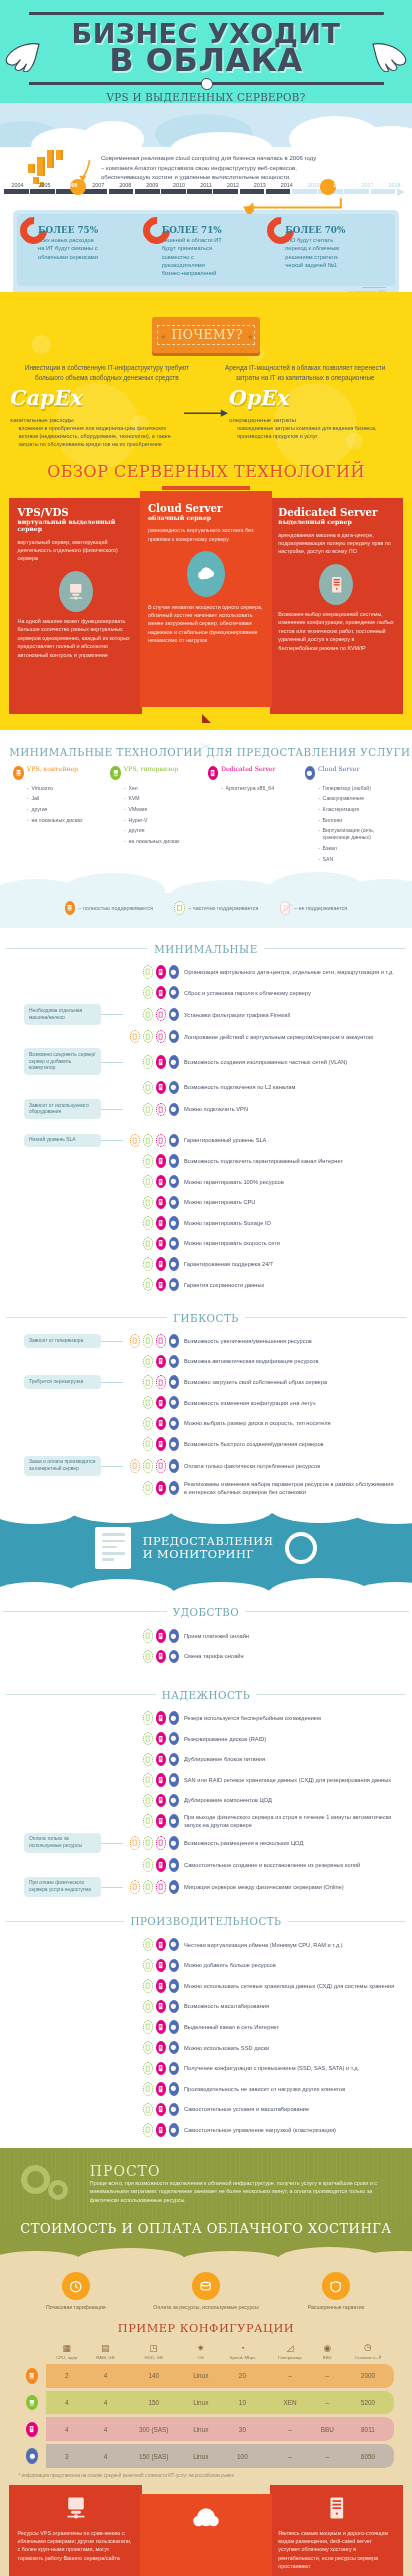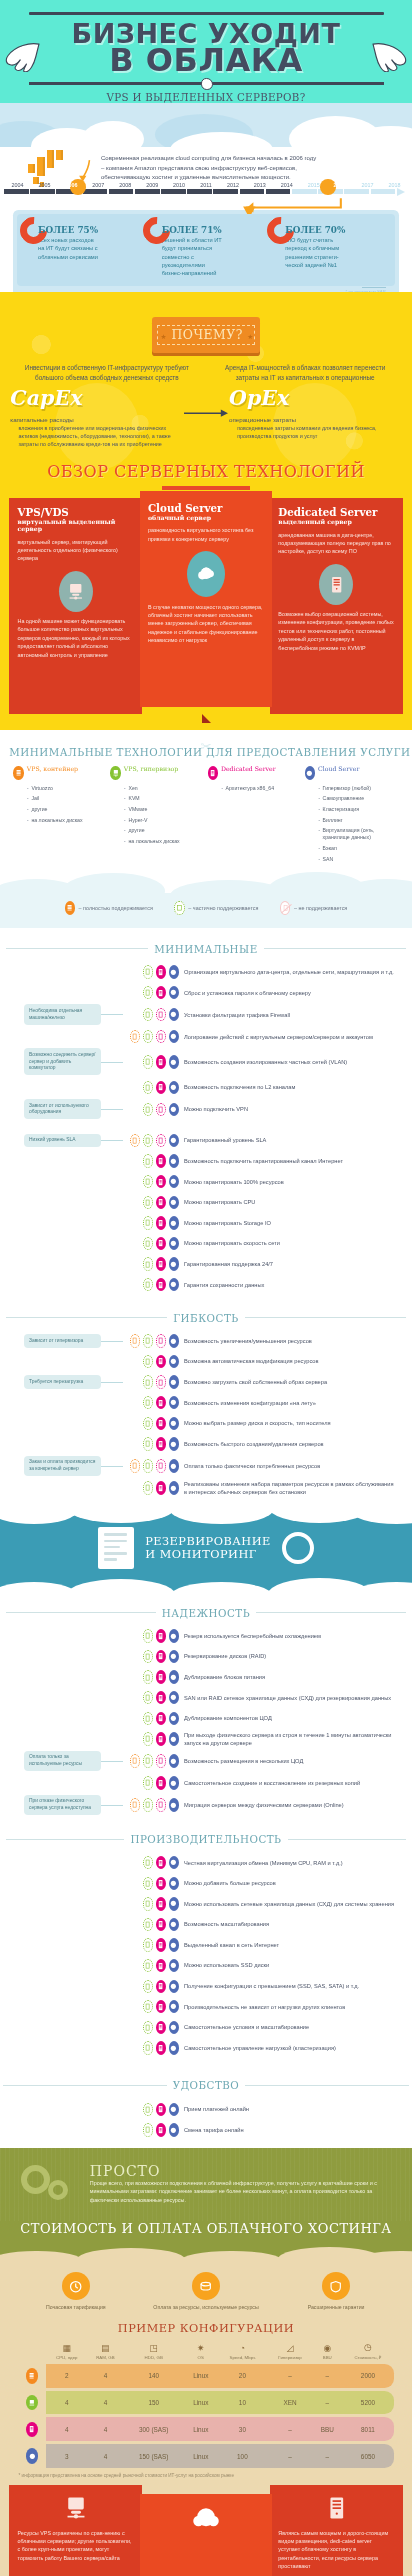--- a/index.html
+++ b/index.html
@@ -1182,524 +1182,33 @@
     </div>
     <div class="bb-inner">
       <div class="bb-doc">
         <i style="top:6.2px;width:23px"></i>
           <i style="top:12.4px;width:23px"></i>
         <i style="top:18.5px;width:15.5px"></i>
           <i style="top:25px;width:23px"></i>
           <i style="top:31px;width:12.4px"></i>
       </div>
       <div class="bb-title">
-        <div>РЕЗЕРВИРОВАНИЕ</div>
+        <div>ПРЕДОСТАВЛЕНИЯ</div>
         <div>И МОНИТОРИНГ</div>
       </div>
       <div class="bb-gear"></div>
     </div>
     <div class="bb-bot">
       <i style="left:-10.3px;top:7.2px;width:88px;height:28px"></i>
       <i style="left:67px;top:4.1px;width:108px;height:31px"></i>
       <i style="left:170px;top:7.2px;width:103px;height:28px"></i>
       <i style="left:268px;top:3.1px;width:103px;height:32px"></i>
       <i style="left:350px;top:7.2px;width:93px;height:28px"></i>
     </div>
   </div>
-
-  <div class="cmp" id="cmp-host2">
-      <div>
-        <div class="cmp-sec-title">
-          <div class="sec-head">
-            <div class="line"></div>
-            <div class="t">НАДЕЖНОСТЬ</div>
-            <div class="line"></div>
-          </div>
-        </div>
-        <div class="rows">
-          <div class="row">
-            <div class="note-col"></div>
-            <div class="icons-col">
-              <span class="pill g-part">
-                <svg width="5.2" height="7.2" viewBox="0 0 10 14">
-                  <rect x="2" y="2" width="6" height="10" fill="none" stroke="#86c332" stroke-width="1.1"></rect>
-                </svg>
-              </span>
-              <span class="pill pink">
-                <svg width="5.2" height="8.2" viewBox="0 0 10 16">
-                  <rect x="1.5" y="2" width="7" height="12" fill="#fff"></rect>
-                  <rect x="3" y="4" width="4" height="1.2" fill="#e5007e"></rect>
-                  <rect x="3" y="6.5" width="4" height="1.2" fill="#e5007e"></rect>
-                  <rect x="3" y="9" width="4" height="1.2" fill="#e5007e"></rect>
-                </svg>
-              </span>
-              <span class="pill blue">
-                <svg width="6.7" height="6.7" viewBox="0 0 13 13">
-                  <circle cx="6.5" cy="6.5" r="5" fill="#fff"></circle>
-                </svg>
-              </span>
-            </div>
-            <div class="txt">Резерв используется бесперебойным охлаждением</div>
-          </div>
-          <div class="row">
-            <div class="note-col"></div>
-            <div class="icons-col">
-              <span class="pill g-part">
-                <svg width="5.2" height="7.2" viewBox="0 0 10 14">
-                  <rect x="2" y="2" width="6" height="10" fill="none" stroke="#86c332" stroke-width="1.1"></rect>
-                </svg>
-              </span>
-              <span class="pill pink">
-                <svg width="5.2" height="8.2" viewBox="0 0 10 16">
-                  <rect x="1.5" y="2" width="7" height="12" fill="#fff"></rect>
-                  <rect x="3" y="4" width="4" height="1.2" fill="#e5007e"></rect>
-                  <rect x="3" y="6.5" width="4" height="1.2" fill="#e5007e"></rect>
-                  <rect x="3" y="9" width="4" height="1.2" fill="#e5007e"></rect>
-                </svg>
-              </span>
-              <span class="pill blue">
-                <svg width="6.7" height="6.7" viewBox="0 0 13 13">
-                  <circle cx="6.5" cy="6.5" r="5" fill="#fff"></circle>
-                </svg>
-              </span>
-            </div>
-            <div class="txt">Резервирование дисков (RAID)</div>
-          </div>
-          <div class="row">
-            <div class="note-col"></div>
-            <div class="icons-col">
-              <span class="pill g-part">
-                <svg width="5.2" height="7.2" viewBox="0 0 10 14">
-                  <rect x="2" y="2" width="6" height="10" fill="none" stroke="#86c332" stroke-width="1.1"></rect>
-                </svg>
-              </span>
-              <span class="pill pink">
-                <svg width="5.2" height="8.2" viewBox="0 0 10 16">
-                  <rect x="1.5" y="2" width="7" height="12" fill="#fff"></rect>
-                  <rect x="3" y="4" width="4" height="1.2" fill="#e5007e"></rect>
-                  <rect x="3" y="6.5" width="4" height="1.2" fill="#e5007e"></rect>
-                  <rect x="3" y="9" width="4" height="1.2" fill="#e5007e"></rect>
-                </svg>
-              </span>
-              <span class="pill blue">
-                <svg width="6.7" height="6.7" viewBox="0 0 13 13">
-                  <circle cx="6.5" cy="6.5" r="5" fill="#fff"></circle>
-                </svg>
-              </span>
-            </div>
-            <div class="txt">Дублирование блоков питания</div>
-          </div>
-          <div class="row">
-            <div class="note-col"></div>
-            <div class="icons-col">
-              <span class="pill g-part">
-                <svg width="5.2" height="7.2" viewBox="0 0 10 14">
-                  <rect x="2" y="2" width="6" height="10" fill="none" stroke="#86c332" stroke-width="1.1"></rect>
-                </svg>
-              </span>
-              <span class="pill pink">
-                <svg width="5.2" height="8.2" viewBox="0 0 10 16">
-                  <rect x="1.5" y="2" width="7" height="12" fill="#fff"></rect>
-                  <rect x="3" y="4" width="4" height="1.2" fill="#e5007e"></rect>
-                  <rect x="3" y="6.5" width="4" height="1.2" fill="#e5007e"></rect>
-                  <rect x="3" y="9" width="4" height="1.2" fill="#e5007e"></rect>
-                </svg>
-              </span>
-              <span class="pill blue">
-                <svg width="6.7" height="6.7" viewBox="0 0 13 13">
-                  <circle cx="6.5" cy="6.5" r="5" fill="#fff"></circle>
-                </svg>
-              </span>
-            </div>
-            <div class="txt">SAN или RAID сетевое хранилище данных (СХД) для резервирования данных</div>
-          </div>
-          <div class="row">
-            <div class="note-col"></div>
-            <div class="icons-col">
-              <span class="pill g-part">
-                <svg width="5.2" height="7.2" viewBox="0 0 10 14">
-                  <rect x="2" y="2" width="6" height="10" fill="none" stroke="#86c332" stroke-width="1.1"></rect>
-                </svg>
-              </span>
-              <span class="pill pink">
-                <svg width="5.2" height="8.2" viewBox="0 0 10 16">
-                  <rect x="1.5" y="2" width="7" height="12" fill="#fff"></rect>
-                  <rect x="3" y="4" width="4" height="1.2" fill="#e5007e"></rect>
-                  <rect x="3" y="6.5" width="4" height="1.2" fill="#e5007e"></rect>
-                  <rect x="3" y="9" width="4" height="1.2" fill="#e5007e"></rect>
-                </svg>
-              </span>
-              <span class="pill blue">
-                <svg width="6.7" height="6.7" viewBox="0 0 13 13">
-                  <circle cx="6.5" cy="6.5" r="5" fill="#fff"></circle>
-                </svg>
-              </span>
-            </div>
-            <div class="txt">Дублирование компонентов ЦОД</div>
-          </div>
-          <div class="row">
-            <div class="note-col"></div>
-            <div class="icons-col">
-              <span class="pill g-part">
-                <svg width="5.2" height="7.2" viewBox="0 0 10 14">
-                  <rect x="2" y="2" width="6" height="10" fill="none" stroke="#86c332" stroke-width="1.1"></rect>
-                </svg>
-              </span>
-              <span class="pill pink">
-                <svg width="5.2" height="8.2" viewBox="0 0 10 16">
-                  <rect x="1.5" y="2" width="7" height="12" fill="#fff"></rect>
-                  <rect x="3" y="4" width="4" height="1.2" fill="#e5007e"></rect>
-                  <rect x="3" y="6.5" width="4" height="1.2" fill="#e5007e"></rect>
-                  <rect x="3" y="9" width="4" height="1.2" fill="#e5007e"></rect>
-                </svg>
-              </span>
-              <span class="pill blue">
-                <svg width="6.7" height="6.7" viewBox="0 0 13 13">
-                  <circle cx="6.5" cy="6.5" r="5" fill="#fff"></circle>
-                </svg>
-              </span>
-            </div>
-            <div class="txt">При выходе физического сервера из строя в течение 1 минуты автоматически запуск на другом сервере</div>
-          </div>
-          <div class="row">
-            <div class="note-col">
-              <div class="note">Оплата только за используемые ресурсы</div>
-              <div class="note-link"></div>
-            </div>
-            <div class="icons-col">
-              <span class="pill o-part">
-                <svg width="5.2" height="7.2" viewBox="0 0 10 14">
-                  <rect x="2" y="2" width="6" height="10" fill="none" stroke="#f58a1f" stroke-width="1.1"></rect>
-                </svg>
-              </span>
-              <span class="pill g-part">
-                <svg width="5.2" height="7.2" viewBox="0 0 10 14">
-                  <rect x="2" y="2" width="6" height="10" fill="none" stroke="#86c332" stroke-width="1.1"></rect>
-                </svg>
-              </span>
-              <span class="pill p-part">
-                <svg width="5.2" height="7.2" viewBox="0 0 10 14">
-                  <rect x="2" y="2" width="6" height="10" fill="none" stroke="#e5007e" stroke-width="1.1"></rect>
-                </svg>
-              </span>
-              <span class="pill blue">
-                <svg width="6.7" height="6.7" viewBox="0 0 13 13">
-                  <circle cx="6.5" cy="6.5" r="5" fill="#fff"></circle>
-                </svg>
-              </span>
-            </div>
-            <div class="txt">Возможность размещения в нескольких ЦОД</div>
-          </div>
-          <div class="row">
-            <div class="note-col"></div>
-            <div class="icons-col">
-              <span class="pill g-part">
-                <svg width="5.2" height="7.2" viewBox="0 0 10 14">
-                  <rect x="2" y="2" width="6" height="10" fill="none" stroke="#86c332" stroke-width="1.1"></rect>
-                </svg>
-              </span>
-              <span class="pill pink">
-                <svg width="5.2" height="8.2" viewBox="0 0 10 16">
-                  <rect x="1.5" y="2" width="7" height="12" fill="#fff"></rect>
-                  <rect x="3" y="4" width="4" height="1.2" fill="#e5007e"></rect>
-                  <rect x="3" y="6.5" width="4" height="1.2" fill="#e5007e"></rect>
-                  <rect x="3" y="9" width="4" height="1.2" fill="#e5007e"></rect>
-                </svg>
-              </span>
-              <span class="pill blue">
-                <svg width="6.7" height="6.7" viewBox="0 0 13 13">
-                  <circle cx="6.5" cy="6.5" r="5" fill="#fff"></circle>
-                </svg>
-              </span>
-            </div>
-            <div class="txt">Самостоятельное создание и восстановление из резервных копий</div>
-          </div>
-          <div class="row">
-            <div class="note-col">
-              <div class="note">При отказе физического сервера услуга недоступна</div>
-              <div class="note-link"></div>
-            </div>
-            <div class="icons-col">
-              <span class="pill o-part">
-                <svg width="5.2" height="7.2" viewBox="0 0 10 14">
-                  <rect x="2" y="2" width="6" height="10" fill="none" stroke="#f58a1f" stroke-width="1.1"></rect>
-                </svg>
-              </span>
-              <span class="pill g-part">
-                <svg width="5.2" height="7.2" viewBox="0 0 10 14">
-                  <rect x="2" y="2" width="6" height="10" fill="none" stroke="#86c332" stroke-width="1.1"></rect>
-                </svg>
-              </span>
-              <span class="pill p-part">
-                <svg width="5.2" height="7.2" viewBox="0 0 10 14">
-                  <rect x="2" y="2" width="6" height="10" fill="none" stroke="#e5007e" stroke-width="1.1"></rect>
-                </svg>
-              </span>
-              <span class="pill blue">
-                <svg width="6.7" height="6.7" viewBox="0 0 13 13">
-                  <circle cx="6.5" cy="6.5" r="5" fill="#fff"></circle>
-                </svg>
-              </span>
-            </div>
-            <div class="txt">Миграция серверов между физическими серверами (Online)</div>
-          </div>
-        </div>
-      </div>
-      <div>
-        <div class="cmp-sec-title">
-          <div class="sec-head">
-            <div class="line"></div>
-            <div class="t">ПРОИЗВОДИТЕЛЬНОСТЬ</div>
-            <div class="line"></div>
-          </div>
-        </div>
-        <div class="rows">
-          <div class="row">
-            <div class="note-col"></div>
-            <div class="icons-col">
-              <span class="pill g-part">
-                <svg width="5.2" height="7.2" viewBox="0 0 10 14">
-                  <rect x="2" y="2" width="6" height="10" fill="none" stroke="#86c332" stroke-width="1.1"></rect>
-                </svg>
-              </span>
-              <span class="pill pink">
-                <svg width="5.2" height="8.2" viewBox="0 0 10 16">
-                  <rect x="1.5" y="2" width="7" height="12" fill="#fff"></rect>
-                  <rect x="3" y="4" width="4" height="1.2" fill="#e5007e"></rect>
-                  <rect x="3" y="6.5" width="4" height="1.2" fill="#e5007e"></rect>
-                  <rect x="3" y="9" width="4" height="1.2" fill="#e5007e"></rect>
-                </svg>
-              </span>
-              <span class="pill blue">
-                <svg width="6.7" height="6.7" viewBox="0 0 13 13">
-                  <circle cx="6.5" cy="6.5" r="5" fill="#fff"></circle>
-                </svg>
-              </span>
-            </div>
-            <div class="txt">Честная виртуализация обмена (Минимум CPU, RAM и т.д.)</div>
-          </div>
-          <div class="row">
-            <div class="note-col"></div>
-            <div class="icons-col">
-              <span class="pill g-part">
-                <svg width="5.2" height="7.2" viewBox="0 0 10 14">
-                  <rect x="2" y="2" width="6" height="10" fill="none" stroke="#86c332" stroke-width="1.1"></rect>
-                </svg>
-              </span>
-              <span class="pill pink">
-                <svg width="5.2" height="8.2" viewBox="0 0 10 16">
-                  <rect x="1.5" y="2" width="7" height="12" fill="#fff"></rect>
-                  <rect x="3" y="4" width="4" height="1.2" fill="#e5007e"></rect>
-                  <rect x="3" y="6.5" width="4" height="1.2" fill="#e5007e"></rect>
-                  <rect x="3" y="9" width="4" height="1.2" fill="#e5007e"></rect>
-                </svg>
-              </span>
-              <span class="pill blue">
-                <svg width="6.7" height="6.7" viewBox="0 0 13 13">
-                  <circle cx="6.5" cy="6.5" r="5" fill="#fff"></circle>
-                </svg>
-              </span>
-            </div>
-            <div class="txt">Можно добавить больше ресурсов</div>
-          </div>
-          <div class="row">
-            <div class="note-col"></div>
-            <div class="icons-col">
-              <span class="pill g-part">
-                <svg width="5.2" height="7.2" viewBox="0 0 10 14">
-                  <rect x="2" y="2" width="6" height="10" fill="none" stroke="#86c332" stroke-width="1.1"></rect>
-                </svg>
-              </span>
-              <span class="pill pink">
-                <svg width="5.2" height="8.2" viewBox="0 0 10 16">
-                  <rect x="1.5" y="2" width="7" height="12" fill="#fff"></rect>
-                  <rect x="3" y="4" width="4" height="1.2" fill="#e5007e"></rect>
-                  <rect x="3" y="6.5" width="4" height="1.2" fill="#e5007e"></rect>
-                  <rect x="3" y="9" width="4" height="1.2" fill="#e5007e"></rect>
-                </svg>
-              </span>
-              <span class="pill blue">
-                <svg width="6.7" height="6.7" viewBox="0 0 13 13">
-                  <circle cx="6.5" cy="6.5" r="5" fill="#fff"></circle>
-                </svg>
-              </span>
-            </div>
-            <div class="txt">Можно использовать сетевые хранилища данных (СХД) для системы хранения</div>
-          </div>
-          <div class="row">
-            <div class="note-col"></div>
-            <div class="icons-col">
-              <span class="pill g-part">
-                <svg width="5.2" height="7.2" viewBox="0 0 10 14">
-                  <rect x="2" y="2" width="6" height="10" fill="none" stroke="#86c332" stroke-width="1.1"></rect>
-                </svg>
-              </span>
-              <span class="pill pink">
-                <svg width="5.2" height="8.2" viewBox="0 0 10 16">
-                  <rect x="1.5" y="2" width="7" height="12" fill="#fff"></rect>
-                  <rect x="3" y="4" width="4" height="1.2" fill="#e5007e"></rect>
-                  <rect x="3" y="6.5" width="4" height="1.2" fill="#e5007e"></rect>
-                  <rect x="3" y="9" width="4" height="1.2" fill="#e5007e"></rect>
-                </svg>
-              </span>
-              <span class="pill blue">
-                <svg width="6.7" height="6.7" viewBox="0 0 13 13">
-                  <circle cx="6.5" cy="6.5" r="5" fill="#fff"></circle>
-                </svg>
-              </span>
-            </div>
-            <div class="txt">Возможность масштабирования</div>
-          </div>
-          <div class="row">
-            <div class="note-col"></div>
-            <div class="icons-col">
-              <span class="pill g-part">
-                <svg width="5.2" height="7.2" viewBox="0 0 10 14">
-                  <rect x="2" y="2" width="6" height="10" fill="none" stroke="#86c332" stroke-width="1.1"></rect>
-                </svg>
-              </span>
-              <span class="pill pink">
-                <svg width="5.2" height="8.2" viewBox="0 0 10 16">
-                  <rect x="1.5" y="2" width="7" height="12" fill="#fff"></rect>
-                  <rect x="3" y="4" width="4" height="1.2" fill="#e5007e"></rect>
-                  <rect x="3" y="6.5" width="4" height="1.2" fill="#e5007e"></rect>
-                  <rect x="3" y="9" width="4" height="1.2" fill="#e5007e"></rect>
-                </svg>
-              </span>
-              <span class="pill blue">
-                <svg width="6.7" height="6.7" viewBox="0 0 13 13">
-                  <circle cx="6.5" cy="6.5" r="5" fill="#fff"></circle>
-                </svg>
-              </span>
-            </div>
-            <div class="txt">Выделенный канал в сеть Интернет</div>
-          </div>
-          <div class="row">
-            <div class="note-col"></div>
-            <div class="icons-col">
-              <span class="pill g-part">
-                <svg width="5.2" height="7.2" viewBox="0 0 10 14">
-                  <rect x="2" y="2" width="6" height="10" fill="none" stroke="#86c332" stroke-width="1.1"></rect>
-                </svg>
-              </span>
-              <span class="pill pink">
-                <svg width="5.2" height="8.2" viewBox="0 0 10 16">
-                  <rect x="1.5" y="2" width="7" height="12" fill="#fff"></rect>
-                  <rect x="3" y="4" width="4" height="1.2" fill="#e5007e"></rect>
-                  <rect x="3" y="6.5" width="4" height="1.2" fill="#e5007e"></rect>
-                  <rect x="3" y="9" width="4" height="1.2" fill="#e5007e"></rect>
-                </svg>
-              </span>
-              <span class="pill blue">
-                <svg width="6.7" height="6.7" viewBox="0 0 13 13">
-                  <circle cx="6.5" cy="6.5" r="5" fill="#fff"></circle>
-                </svg>
-              </span>
-            </div>
-            <div class="txt">Можно использовать SSD диски</div>
-          </div>
-          <div class="row">
-            <div class="note-col"></div>
-            <div class="icons-col">
-              <span class="pill g-part">
-                <svg width="5.2" height="7.2" viewBox="0 0 10 14">
-                  <rect x="2" y="2" width="6" height="10" fill="none" stroke="#86c332" stroke-width="1.1"></rect>
-                </svg>
-              </span>
-              <span class="pill pink">
-                <svg width="5.2" height="8.2" viewBox="0 0 10 16">
-                  <rect x="1.5" y="2" width="7" height="12" fill="#fff"></rect>
-                  <rect x="3" y="4" width="4" height="1.2" fill="#e5007e"></rect>
-                  <rect x="3" y="6.5" width="4" height="1.2" fill="#e5007e"></rect>
-                  <rect x="3" y="9" width="4" height="1.2" fill="#e5007e"></rect>
-                </svg>
-              </span>
-              <span class="pill blue">
-                <svg width="6.7" height="6.7" viewBox="0 0 13 13">
-                  <circle cx="6.5" cy="6.5" r="5" fill="#fff"></circle>
-                </svg>
-              </span>
-            </div>
-            <div class="txt">Получение конфигурации с превышением (SSD, SAS, SATA) и т.д.</div>
-          </div>
-          <div class="row">
-            <div class="note-col"></div>
-            <div class="icons-col">
-              <span class="pill g-part">
-                <svg width="5.2" height="7.2" viewBox="0 0 10 14">
-                  <rect x="2" y="2" width="6" height="10" fill="none" stroke="#86c332" stroke-width="1.1"></rect>
-                </svg>
-              </span>
-              <span class="pill pink">
-                <svg width="5.2" height="8.2" viewBox="0 0 10 16">
-                  <rect x="1.5" y="2" width="7" height="12" fill="#fff"></rect>
-                  <rect x="3" y="4" width="4" height="1.2" fill="#e5007e"></rect>
-                  <rect x="3" y="6.5" width="4" height="1.2" fill="#e5007e"></rect>
-                  <rect x="3" y="9" width="4" height="1.2" fill="#e5007e"></rect>
-                </svg>
-              </span>
-              <span class="pill blue">
-                <svg width="6.7" height="6.7" viewBox="0 0 13 13">
-                  <circle cx="6.5" cy="6.5" r="5" fill="#fff"></circle>
-                </svg>
-              </span>
-            </div>
-            <div class="txt">Производительность не зависит от нагрузки других клиентов</div>
-          </div>
-          <div class="row">
-            <div class="note-col"></div>
-            <div class="icons-col">
-              <span class="pill g-part">
-                <svg width="5.2" height="7.2" viewBox="0 0 10 14">
-                  <rect x="2" y="2" width="6" height="10" fill="none" stroke="#86c332" stroke-width="1.1"></rect>
-                </svg>
-              </span>
-              <span class="pill pink">
-                <svg width="5.2" height="8.2" viewBox="0 0 10 16">
-                  <rect x="1.5" y="2" width="7" height="12" fill="#fff"></rect>
-                  <rect x="3" y="4" width="4" height="1.2" fill="#e5007e"></rect>
-                  <rect x="3" y="6.5" width="4" height="1.2" fill="#e5007e"></rect>
-                  <rect x="3" y="9" width="4" height="1.2" fill="#e5007e"></rect>
-                </svg>
-              </span>
-              <span class="pill blue">
-                <svg width="6.7" height="6.7" viewBox="0 0 13 13">
-                  <circle cx="6.5" cy="6.5" r="5" fill="#fff"></circle>
-                </svg>
-              </span>
-            </div>
-            <div class="txt">Самостоятельное условия и масштабирование</div>
-          </div>
-          <div class="row">
-            <div class="note-col"></div>
-            <div class="icons-col">
-              <span class="pill g-part">
-                <svg width="5.2" height="7.2" viewBox="0 0 10 14">
-                  <rect x="2" y="2" width="6" height="10" fill="none" stroke="#86c332" stroke-width="1.1"></rect>
-                </svg>
-              </span>
-              <span class="pill pink">
-                <svg width="5.2" height="8.2" viewBox="0 0 10 16">
-                  <rect x="1.5" y="2" width="7" height="12" fill="#fff"></rect>
-                  <rect x="3" y="4" width="4" height="1.2" fill="#e5007e"></rect>
-                  <rect x="3" y="6.5" width="4" height="1.2" fill="#e5007e"></rect>
-                  <rect x="3" y="9" width="4" height="1.2" fill="#e5007e"></rect>
-                </svg>
-              </span>
-              <span class="pill blue">
-                <svg width="6.7" height="6.7" viewBox="0 0 13 13">
-                  <circle cx="6.5" cy="6.5" r="5" fill="#fff"></circle>
-                </svg>
-              </span>
-            </div>
-            <div class="txt">Самостоятельное управление нагрузкой (кластеризация)</div>
-          </div>
-        </div>
-      </div>
-    </div>
 
   <div class="cmp">
     <div class="ud-title">
       <div class="sec-head">
         <div class="line"></div>
         <div class="t">УДОБСТВО</div>
         <div class="line"></div>
       </div>
     </div>
     <div class="rows" id="conv-rows">
@@ -1747,20 +1256,511 @@
               <svg width="6.7" height="6.7" viewBox="0 0 13 13">
                 <circle cx="6.5" cy="6.5" r="5" fill="#fff"></circle>
               </svg>
             </span>
           </div>
           <div class="txt">Смена тарифа онлайн</div>
         </div>
       </div>
   </div>
 
+  <div class="cmp" id="cmp-host2">
+      <div>
+        <div class="cmp-sec-title">
+          <div class="sec-head">
+            <div class="line"></div>
+            <div class="t">НАДЕЖНОСТЬ</div>
+            <div class="line"></div>
+          </div>
+        </div>
+        <div class="rows">
+          <div class="row">
+            <div class="note-col"></div>
+            <div class="icons-col">
+              <span class="pill g-part">
+                <svg width="5.2" height="7.2" viewBox="0 0 10 14">
+                  <rect x="2" y="2" width="6" height="10" fill="none" stroke="#86c332" stroke-width="1.1"></rect>
+                </svg>
+              </span>
+              <span class="pill pink">
+                <svg width="5.2" height="8.2" viewBox="0 0 10 16">
+                  <rect x="1.5" y="2" width="7" height="12" fill="#fff"></rect>
+                  <rect x="3" y="4" width="4" height="1.2" fill="#e5007e"></rect>
+                  <rect x="3" y="6.5" width="4" height="1.2" fill="#e5007e"></rect>
+                  <rect x="3" y="9" width="4" height="1.2" fill="#e5007e"></rect>
+                </svg>
+              </span>
+              <span class="pill blue">
+                <svg width="6.7" height="6.7" viewBox="0 0 13 13">
+                  <circle cx="6.5" cy="6.5" r="5" fill="#fff"></circle>
+                </svg>
+              </span>
+            </div>
+            <div class="txt">Резерв используется бесперебойным охлаждением</div>
+          </div>
+          <div class="row">
+            <div class="note-col"></div>
+            <div class="icons-col">
+              <span class="pill g-part">
+                <svg width="5.2" height="7.2" viewBox="0 0 10 14">
+                  <rect x="2" y="2" width="6" height="10" fill="none" stroke="#86c332" stroke-width="1.1"></rect>
+                </svg>
+              </span>
+              <span class="pill pink">
+                <svg width="5.2" height="8.2" viewBox="0 0 10 16">
+                  <rect x="1.5" y="2" width="7" height="12" fill="#fff"></rect>
+                  <rect x="3" y="4" width="4" height="1.2" fill="#e5007e"></rect>
+                  <rect x="3" y="6.5" width="4" height="1.2" fill="#e5007e"></rect>
+                  <rect x="3" y="9" width="4" height="1.2" fill="#e5007e"></rect>
+                </svg>
+              </span>
+              <span class="pill blue">
+                <svg width="6.7" height="6.7" viewBox="0 0 13 13">
+                  <circle cx="6.5" cy="6.5" r="5" fill="#fff"></circle>
+                </svg>
+              </span>
+            </div>
+            <div class="txt">Резервирование дисков (RAID)</div>
+          </div>
+          <div class="row">
+            <div class="note-col"></div>
+            <div class="icons-col">
+              <span class="pill g-part">
+                <svg width="5.2" height="7.2" viewBox="0 0 10 14">
+                  <rect x="2" y="2" width="6" height="10" fill="none" stroke="#86c332" stroke-width="1.1"></rect>
+                </svg>
+              </span>
+              <span class="pill pink">
+                <svg width="5.2" height="8.2" viewBox="0 0 10 16">
+                  <rect x="1.5" y="2" width="7" height="12" fill="#fff"></rect>
+                  <rect x="3" y="4" width="4" height="1.2" fill="#e5007e"></rect>
+                  <rect x="3" y="6.5" width="4" height="1.2" fill="#e5007e"></rect>
+                  <rect x="3" y="9" width="4" height="1.2" fill="#e5007e"></rect>
+                </svg>
+              </span>
+              <span class="pill blue">
+                <svg width="6.7" height="6.7" viewBox="0 0 13 13">
+                  <circle cx="6.5" cy="6.5" r="5" fill="#fff"></circle>
+                </svg>
+              </span>
+            </div>
+            <div class="txt">Дублирование блоков питания</div>
+          </div>
+          <div class="row">
+            <div class="note-col"></div>
+            <div class="icons-col">
+              <span class="pill g-part">
+                <svg width="5.2" height="7.2" viewBox="0 0 10 14">
+                  <rect x="2" y="2" width="6" height="10" fill="none" stroke="#86c332" stroke-width="1.1"></rect>
+                </svg>
+              </span>
+              <span class="pill pink">
+                <svg width="5.2" height="8.2" viewBox="0 0 10 16">
+                  <rect x="1.5" y="2" width="7" height="12" fill="#fff"></rect>
+                  <rect x="3" y="4" width="4" height="1.2" fill="#e5007e"></rect>
+                  <rect x="3" y="6.5" width="4" height="1.2" fill="#e5007e"></rect>
+                  <rect x="3" y="9" width="4" height="1.2" fill="#e5007e"></rect>
+                </svg>
+              </span>
+              <span class="pill blue">
+                <svg width="6.7" height="6.7" viewBox="0 0 13 13">
+                  <circle cx="6.5" cy="6.5" r="5" fill="#fff"></circle>
+                </svg>
+              </span>
+            </div>
+            <div class="txt">SAN или RAID сетевое хранилище данных (СХД) для резервирования данных</div>
+          </div>
+          <div class="row">
+            <div class="note-col"></div>
+            <div class="icons-col">
+              <span class="pill g-part">
+                <svg width="5.2" height="7.2" viewBox="0 0 10 14">
+                  <rect x="2" y="2" width="6" height="10" fill="none" stroke="#86c332" stroke-width="1.1"></rect>
+                </svg>
+              </span>
+              <span class="pill pink">
+                <svg width="5.2" height="8.2" viewBox="0 0 10 16">
+                  <rect x="1.5" y="2" width="7" height="12" fill="#fff"></rect>
+                  <rect x="3" y="4" width="4" height="1.2" fill="#e5007e"></rect>
+                  <rect x="3" y="6.5" width="4" height="1.2" fill="#e5007e"></rect>
+                  <rect x="3" y="9" width="4" height="1.2" fill="#e5007e"></rect>
+                </svg>
+              </span>
+              <span class="pill blue">
+                <svg width="6.7" height="6.7" viewBox="0 0 13 13">
+                  <circle cx="6.5" cy="6.5" r="5" fill="#fff"></circle>
+                </svg>
+              </span>
+            </div>
+            <div class="txt">Дублирование компонентов ЦОД</div>
+          </div>
+          <div class="row">
+            <div class="note-col"></div>
+            <div class="icons-col">
+              <span class="pill g-part">
+                <svg width="5.2" height="7.2" viewBox="0 0 10 14">
+                  <rect x="2" y="2" width="6" height="10" fill="none" stroke="#86c332" stroke-width="1.1"></rect>
+                </svg>
+              </span>
+              <span class="pill pink">
+                <svg width="5.2" height="8.2" viewBox="0 0 10 16">
+                  <rect x="1.5" y="2" width="7" height="12" fill="#fff"></rect>
+                  <rect x="3" y="4" width="4" height="1.2" fill="#e5007e"></rect>
+                  <rect x="3" y="6.5" width="4" height="1.2" fill="#e5007e"></rect>
+                  <rect x="3" y="9" width="4" height="1.2" fill="#e5007e"></rect>
+                </svg>
+              </span>
+              <span class="pill blue">
+                <svg width="6.7" height="6.7" viewBox="0 0 13 13">
+                  <circle cx="6.5" cy="6.5" r="5" fill="#fff"></circle>
+                </svg>
+              </span>
+            </div>
+            <div class="txt">При выходе физического сервера из строя в течение 1 минуты автоматически запуск на другом сервере</div>
+          </div>
+          <div class="row">
+            <div class="note-col">
+              <div class="note">Оплата только за используемые ресурсы</div>
+              <div class="note-link"></div>
+            </div>
+            <div class="icons-col">
+              <span class="pill o-part">
+                <svg width="5.2" height="7.2" viewBox="0 0 10 14">
+                  <rect x="2" y="2" width="6" height="10" fill="none" stroke="#f58a1f" stroke-width="1.1"></rect>
+                </svg>
+              </span>
+              <span class="pill g-part">
+                <svg width="5.2" height="7.2" viewBox="0 0 10 14">
+                  <rect x="2" y="2" width="6" height="10" fill="none" stroke="#86c332" stroke-width="1.1"></rect>
+                </svg>
+              </span>
+              <span class="pill p-part">
+                <svg width="5.2" height="7.2" viewBox="0 0 10 14">
+                  <rect x="2" y="2" width="6" height="10" fill="none" stroke="#e5007e" stroke-width="1.1"></rect>
+                </svg>
+              </span>
+              <span class="pill blue">
+                <svg width="6.7" height="6.7" viewBox="0 0 13 13">
+                  <circle cx="6.5" cy="6.5" r="5" fill="#fff"></circle>
+                </svg>
+              </span>
+            </div>
+            <div class="txt">Возможность размещения в нескольких ЦОД</div>
+          </div>
+          <div class="row">
+            <div class="note-col"></div>
+            <div class="icons-col">
+              <span class="pill g-part">
+                <svg width="5.2" height="7.2" viewBox="0 0 10 14">
+                  <rect x="2" y="2" width="6" height="10" fill="none" stroke="#86c332" stroke-width="1.1"></rect>
+                </svg>
+              </span>
+              <span class="pill pink">
+                <svg width="5.2" height="8.2" viewBox="0 0 10 16">
+                  <rect x="1.5" y="2" width="7" height="12" fill="#fff"></rect>
+                  <rect x="3" y="4" width="4" height="1.2" fill="#e5007e"></rect>
+                  <rect x="3" y="6.5" width="4" height="1.2" fill="#e5007e"></rect>
+                  <rect x="3" y="9" width="4" height="1.2" fill="#e5007e"></rect>
+                </svg>
+              </span>
+              <span class="pill blue">
+                <svg width="6.7" height="6.7" viewBox="0 0 13 13">
+                  <circle cx="6.5" cy="6.5" r="5" fill="#fff"></circle>
+                </svg>
+              </span>
+            </div>
+            <div class="txt">Самостоятельное создание и восстановление из резервных копий</div>
+          </div>
+          <div class="row">
+            <div class="note-col">
+              <div class="note">При отказе физического сервера услуга недоступна</div>
+              <div class="note-link"></div>
+            </div>
+            <div class="icons-col">
+              <span class="pill o-part">
+                <svg width="5.2" height="7.2" viewBox="0 0 10 14">
+                  <rect x="2" y="2" width="6" height="10" fill="none" stroke="#f58a1f" stroke-width="1.1"></rect>
+                </svg>
+              </span>
+              <span class="pill g-part">
+                <svg width="5.2" height="7.2" viewBox="0 0 10 14">
+                  <rect x="2" y="2" width="6" height="10" fill="none" stroke="#86c332" stroke-width="1.1"></rect>
+                </svg>
+              </span>
+              <span class="pill p-part">
+                <svg width="5.2" height="7.2" viewBox="0 0 10 14">
+                  <rect x="2" y="2" width="6" height="10" fill="none" stroke="#e5007e" stroke-width="1.1"></rect>
+                </svg>
+              </span>
+              <span class="pill blue">
+                <svg width="6.7" height="6.7" viewBox="0 0 13 13">
+                  <circle cx="6.5" cy="6.5" r="5" fill="#fff"></circle>
+                </svg>
+              </span>
+            </div>
+            <div class="txt">Миграция серверов между физическими серверами (Online)</div>
+          </div>
+        </div>
+      </div>
+      <div>
+        <div class="cmp-sec-title">
+          <div class="sec-head">
+            <div class="line"></div>
+            <div class="t">ПРОИЗВОДИТЕЛЬНОСТЬ</div>
+            <div class="line"></div>
+          </div>
+        </div>
+        <div class="rows">
+          <div class="row">
+            <div class="note-col"></div>
+            <div class="icons-col">
+              <span class="pill g-part">
+                <svg width="5.2" height="7.2" viewBox="0 0 10 14">
+                  <rect x="2" y="2" width="6" height="10" fill="none" stroke="#86c332" stroke-width="1.1"></rect>
+                </svg>
+              </span>
+              <span class="pill pink">
+                <svg width="5.2" height="8.2" viewBox="0 0 10 16">
+                  <rect x="1.5" y="2" width="7" height="12" fill="#fff"></rect>
+                  <rect x="3" y="4" width="4" height="1.2" fill="#e5007e"></rect>
+                  <rect x="3" y="6.5" width="4" height="1.2" fill="#e5007e"></rect>
+                  <rect x="3" y="9" width="4" height="1.2" fill="#e5007e"></rect>
+                </svg>
+              </span>
+              <span class="pill blue">
+                <svg width="6.7" height="6.7" viewBox="0 0 13 13">
+                  <circle cx="6.5" cy="6.5" r="5" fill="#fff"></circle>
+                </svg>
+              </span>
+            </div>
+            <div class="txt">Честная виртуализация обмена (Минимум CPU, RAM и т.д.)</div>
+          </div>
+          <div class="row">
+            <div class="note-col"></div>
+            <div class="icons-col">
+              <span class="pill g-part">
+                <svg width="5.2" height="7.2" viewBox="0 0 10 14">
+                  <rect x="2" y="2" width="6" height="10" fill="none" stroke="#86c332" stroke-width="1.1"></rect>
+                </svg>
+              </span>
+              <span class="pill pink">
+                <svg width="5.2" height="8.2" viewBox="0 0 10 16">
+                  <rect x="1.5" y="2" width="7" height="12" fill="#fff"></rect>
+                  <rect x="3" y="4" width="4" height="1.2" fill="#e5007e"></rect>
+                  <rect x="3" y="6.5" width="4" height="1.2" fill="#e5007e"></rect>
+                  <rect x="3" y="9" width="4" height="1.2" fill="#e5007e"></rect>
+                </svg>
+              </span>
+              <span class="pill blue">
+                <svg width="6.7" height="6.7" viewBox="0 0 13 13">
+                  <circle cx="6.5" cy="6.5" r="5" fill="#fff"></circle>
+                </svg>
+              </span>
+            </div>
+            <div class="txt">Можно добавить больше ресурсов</div>
+          </div>
+          <div class="row">
+            <div class="note-col"></div>
+            <div class="icons-col">
+              <span class="pill g-part">
+                <svg width="5.2" height="7.2" viewBox="0 0 10 14">
+                  <rect x="2" y="2" width="6" height="10" fill="none" stroke="#86c332" stroke-width="1.1"></rect>
+                </svg>
+              </span>
+              <span class="pill pink">
+                <svg width="5.2" height="8.2" viewBox="0 0 10 16">
+                  <rect x="1.5" y="2" width="7" height="12" fill="#fff"></rect>
+                  <rect x="3" y="4" width="4" height="1.2" fill="#e5007e"></rect>
+                  <rect x="3" y="6.5" width="4" height="1.2" fill="#e5007e"></rect>
+                  <rect x="3" y="9" width="4" height="1.2" fill="#e5007e"></rect>
+                </svg>
+              </span>
+              <span class="pill blue">
+                <svg width="6.7" height="6.7" viewBox="0 0 13 13">
+                  <circle cx="6.5" cy="6.5" r="5" fill="#fff"></circle>
+                </svg>
+              </span>
+            </div>
+            <div class="txt">Можно использовать сетевые хранилища данных (СХД) для системы хранения</div>
+          </div>
+          <div class="row">
+            <div class="note-col"></div>
+            <div class="icons-col">
+              <span class="pill g-part">
+                <svg width="5.2" height="7.2" viewBox="0 0 10 14">
+                  <rect x="2" y="2" width="6" height="10" fill="none" stroke="#86c332" stroke-width="1.1"></rect>
+                </svg>
+              </span>
+              <span class="pill pink">
+                <svg width="5.2" height="8.2" viewBox="0 0 10 16">
+                  <rect x="1.5" y="2" width="7" height="12" fill="#fff"></rect>
+                  <rect x="3" y="4" width="4" height="1.2" fill="#e5007e"></rect>
+                  <rect x="3" y="6.5" width="4" height="1.2" fill="#e5007e"></rect>
+                  <rect x="3" y="9" width="4" height="1.2" fill="#e5007e"></rect>
+                </svg>
+              </span>
+              <span class="pill blue">
+                <svg width="6.7" height="6.7" viewBox="0 0 13 13">
+                  <circle cx="6.5" cy="6.5" r="5" fill="#fff"></circle>
+                </svg>
+              </span>
+            </div>
+            <div class="txt">Возможность масштабирования</div>
+          </div>
+          <div class="row">
+            <div class="note-col"></div>
+            <div class="icons-col">
+              <span class="pill g-part">
+                <svg width="5.2" height="7.2" viewBox="0 0 10 14">
+                  <rect x="2" y="2" width="6" height="10" fill="none" stroke="#86c332" stroke-width="1.1"></rect>
+                </svg>
+              </span>
+              <span class="pill pink">
+                <svg width="5.2" height="8.2" viewBox="0 0 10 16">
+                  <rect x="1.5" y="2" width="7" height="12" fill="#fff"></rect>
+                  <rect x="3" y="4" width="4" height="1.2" fill="#e5007e"></rect>
+                  <rect x="3" y="6.5" width="4" height="1.2" fill="#e5007e"></rect>
+                  <rect x="3" y="9" width="4" height="1.2" fill="#e5007e"></rect>
+                </svg>
+              </span>
+              <span class="pill blue">
+                <svg width="6.7" height="6.7" viewBox="0 0 13 13">
+                  <circle cx="6.5" cy="6.5" r="5" fill="#fff"></circle>
+                </svg>
+              </span>
+            </div>
+            <div class="txt">Выделенный канал в сеть Интернет</div>
+          </div>
+          <div class="row">
+            <div class="note-col"></div>
+            <div class="icons-col">
+              <span class="pill g-part">
+                <svg width="5.2" height="7.2" viewBox="0 0 10 14">
+                  <rect x="2" y="2" width="6" height="10" fill="none" stroke="#86c332" stroke-width="1.1"></rect>
+                </svg>
+              </span>
+              <span class="pill pink">
+                <svg width="5.2" height="8.2" viewBox="0 0 10 16">
+                  <rect x="1.5" y="2" width="7" height="12" fill="#fff"></rect>
+                  <rect x="3" y="4" width="4" height="1.2" fill="#e5007e"></rect>
+                  <rect x="3" y="6.5" width="4" height="1.2" fill="#e5007e"></rect>
+                  <rect x="3" y="9" width="4" height="1.2" fill="#e5007e"></rect>
+                </svg>
+              </span>
+              <span class="pill blue">
+                <svg width="6.7" height="6.7" viewBox="0 0 13 13">
+                  <circle cx="6.5" cy="6.5" r="5" fill="#fff"></circle>
+                </svg>
+              </span>
+            </div>
+            <div class="txt">Можно использовать SSD диски</div>
+          </div>
+          <div class="row">
+            <div class="note-col"></div>
+            <div class="icons-col">
+              <span class="pill g-part">
+                <svg width="5.2" height="7.2" viewBox="0 0 10 14">
+                  <rect x="2" y="2" width="6" height="10" fill="none" stroke="#86c332" stroke-width="1.1"></rect>
+                </svg>
+              </span>
+              <span class="pill pink">
+                <svg width="5.2" height="8.2" viewBox="0 0 10 16">
+                  <rect x="1.5" y="2" width="7" height="12" fill="#fff"></rect>
+                  <rect x="3" y="4" width="4" height="1.2" fill="#e5007e"></rect>
+                  <rect x="3" y="6.5" width="4" height="1.2" fill="#e5007e"></rect>
+                  <rect x="3" y="9" width="4" height="1.2" fill="#e5007e"></rect>
+                </svg>
+              </span>
+              <span class="pill blue">
+                <svg width="6.7" height="6.7" viewBox="0 0 13 13">
+                  <circle cx="6.5" cy="6.5" r="5" fill="#fff"></circle>
+                </svg>
+              </span>
+            </div>
+            <div class="txt">Получение конфигурации с превышением (SSD, SAS, SATA) и т.д.</div>
+          </div>
+          <div class="row">
+            <div class="note-col"></div>
+            <div class="icons-col">
+              <span class="pill g-part">
+                <svg width="5.2" height="7.2" viewBox="0 0 10 14">
+                  <rect x="2" y="2" width="6" height="10" fill="none" stroke="#86c332" stroke-width="1.1"></rect>
+                </svg>
+              </span>
+              <span class="pill pink">
+                <svg width="5.2" height="8.2" viewBox="0 0 10 16">
+                  <rect x="1.5" y="2" width="7" height="12" fill="#fff"></rect>
+                  <rect x="3" y="4" width="4" height="1.2" fill="#e5007e"></rect>
+                  <rect x="3" y="6.5" width="4" height="1.2" fill="#e5007e"></rect>
+                  <rect x="3" y="9" width="4" height="1.2" fill="#e5007e"></rect>
+                </svg>
+              </span>
+              <span class="pill blue">
+                <svg width="6.7" height="6.7" viewBox="0 0 13 13">
+                  <circle cx="6.5" cy="6.5" r="5" fill="#fff"></circle>
+                </svg>
+              </span>
+            </div>
+            <div class="txt">Производительность не зависит от нагрузки других клиентов</div>
+          </div>
+          <div class="row">
+            <div class="note-col"></div>
+            <div class="icons-col">
+              <span class="pill g-part">
+                <svg width="5.2" height="7.2" viewBox="0 0 10 14">
+                  <rect x="2" y="2" width="6" height="10" fill="none" stroke="#86c332" stroke-width="1.1"></rect>
+                </svg>
+              </span>
+              <span class="pill pink">
+                <svg width="5.2" height="8.2" viewBox="0 0 10 16">
+                  <rect x="1.5" y="2" width="7" height="12" fill="#fff"></rect>
+                  <rect x="3" y="4" width="4" height="1.2" fill="#e5007e"></rect>
+                  <rect x="3" y="6.5" width="4" height="1.2" fill="#e5007e"></rect>
+                  <rect x="3" y="9" width="4" height="1.2" fill="#e5007e"></rect>
+                </svg>
+              </span>
+              <span class="pill blue">
+                <svg width="6.7" height="6.7" viewBox="0 0 13 13">
+                  <circle cx="6.5" cy="6.5" r="5" fill="#fff"></circle>
+                </svg>
+              </span>
+            </div>
+            <div class="txt">Самостоятельное условия и масштабирование</div>
+          </div>
+          <div class="row">
+            <div class="note-col"></div>
+            <div class="icons-col">
+              <span class="pill g-part">
+                <svg width="5.2" height="7.2" viewBox="0 0 10 14">
+                  <rect x="2" y="2" width="6" height="10" fill="none" stroke="#86c332" stroke-width="1.1"></rect>
+                </svg>
+              </span>
+              <span class="pill pink">
+                <svg width="5.2" height="8.2" viewBox="0 0 10 16">
+                  <rect x="1.5" y="2" width="7" height="12" fill="#fff"></rect>
+                  <rect x="3" y="4" width="4" height="1.2" fill="#e5007e"></rect>
+                  <rect x="3" y="6.5" width="4" height="1.2" fill="#e5007e"></rect>
+                  <rect x="3" y="9" width="4" height="1.2" fill="#e5007e"></rect>
+                </svg>
+              </span>
+              <span class="pill blue">
+                <svg width="6.7" height="6.7" viewBox="0 0 13 13">
+                  <circle cx="6.5" cy="6.5" r="5" fill="#fff"></circle>
+                </svg>
+              </span>
+            </div>
+            <div class="txt">Самостоятельное управление нагрузкой (кластеризация)</div>
+          </div>
+        </div>
+      </div>
+    </div>
+
   <div class="olive">
     <div class="wrap">
       <div class="gearset">
         <div class="g" style="left:3.1px;top:6.2px;width:29px;height:29px;border-width:6.2px"></div>
         <div class="g" style="left:30px;top:20.6px;width:20.6px;height:20.6px;border-width:5.2px"></div>
       </div>
       <div>
         <div class="badge">ПРОСТО</div>
         <p>Проще всего, при возможности подключения к облачной инфраструктуре, получить услугу в кратчайшие сроки и с минимальными затратами: подключение занимает не более нескольких минут, а оплата производится только за фактически использованные ресурсы.</p>
       </div>

